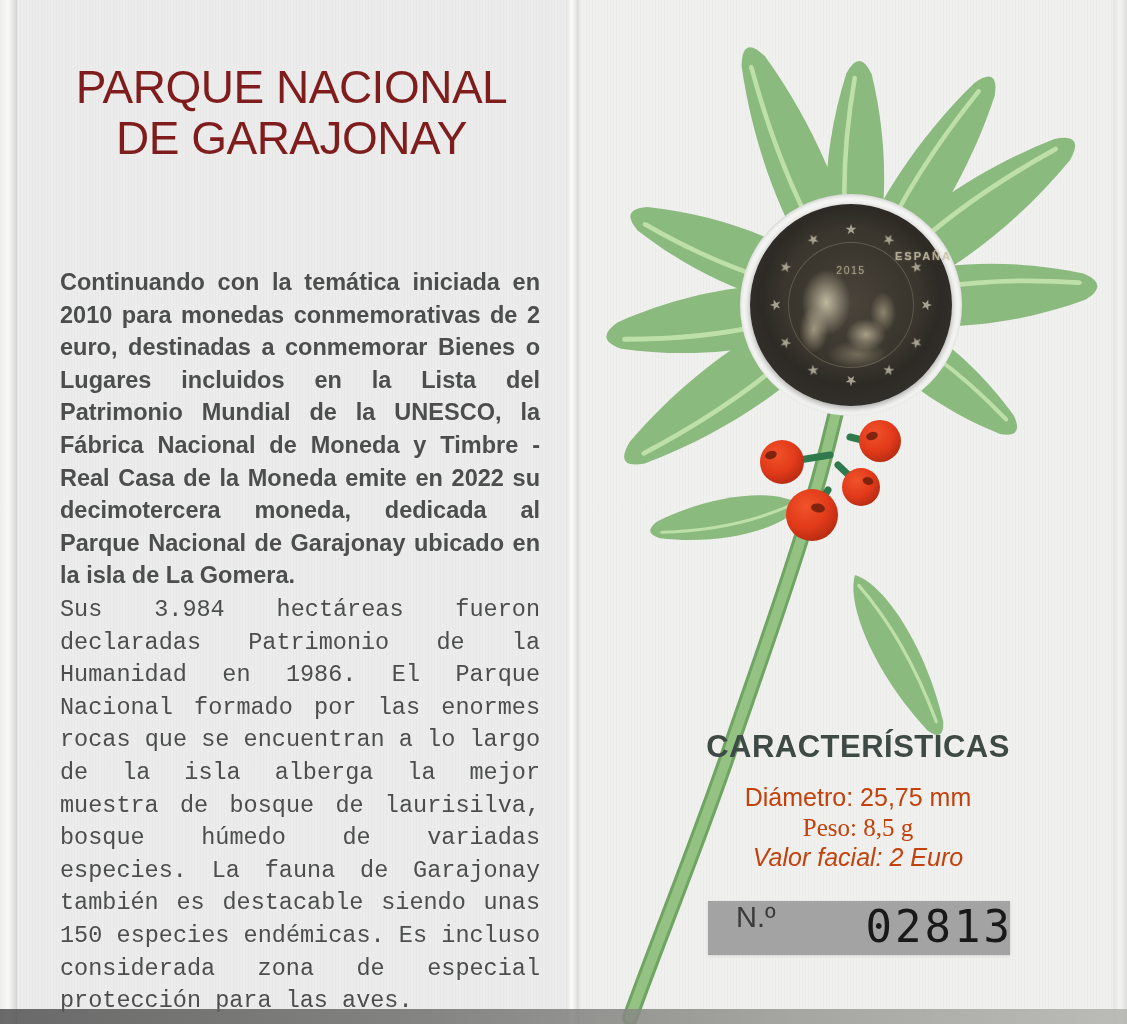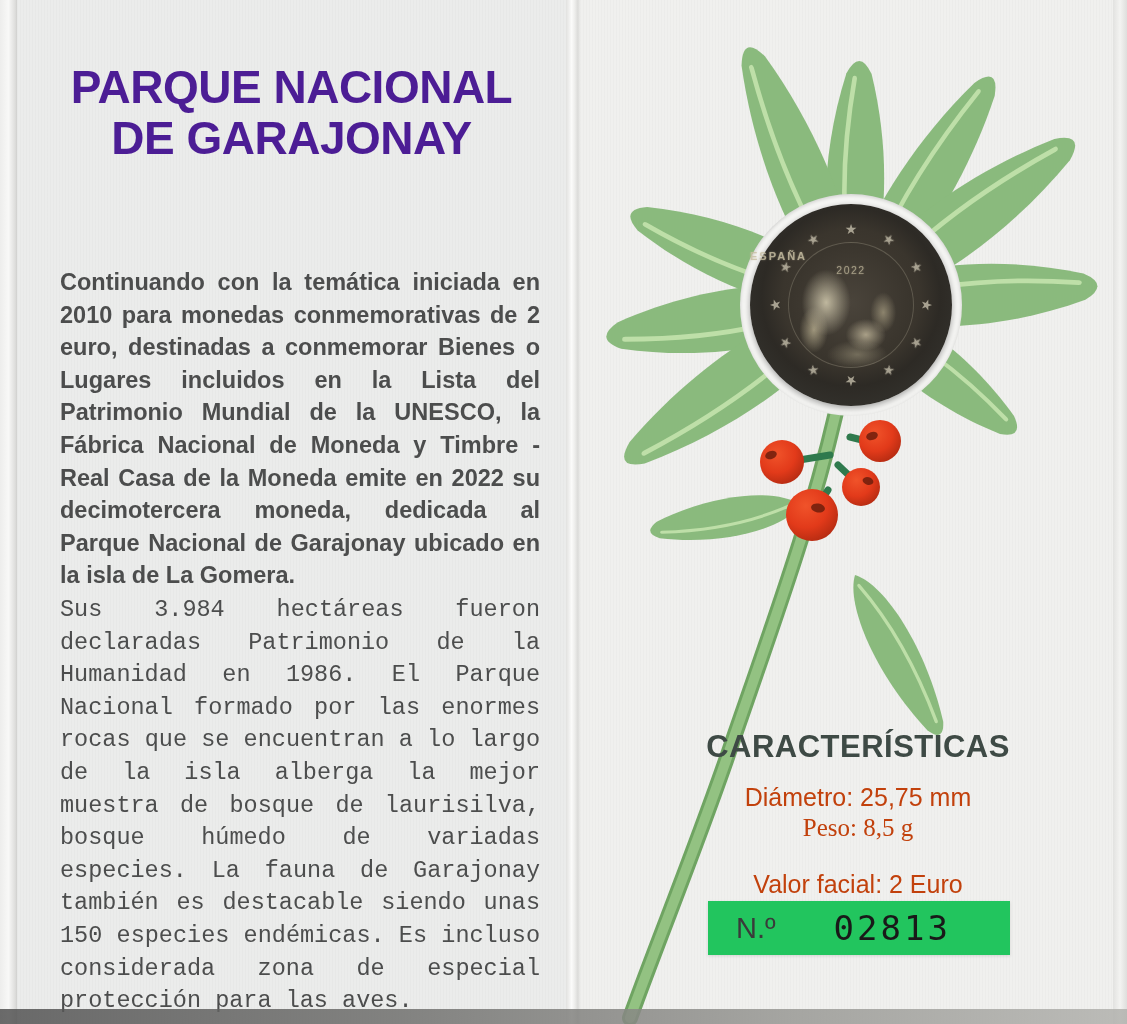--- a/index.html
+++ b/index.html
@@ -27,21 +27,21 @@
     background:linear-gradient(to right,#e2e2e0,#f3f3f1 50%,#dededc);
   }
   .edge-bottom {
     position:absolute; left:0; bottom:0; width:100%; height:15px; z-index:8;
     background:linear-gradient(to right,#525252,#6f6f6d 35%,#989894 70%,#b2b2ae);
     opacity:.85;
   }
   
   .title {
     position:absolute; left:17px; top:62px; width:549px; z-index:4;
-    text-align:center; color:#4c1d95; font-weight:bold;
+    text-align:center; color:#7f1d1d; font-weight:normal;
     font-size:46px; line-height:51px; letter-spacing:-0.5px;
   }
   .subtitle {
     position:absolute; left:17px; top:169px; width:549px; z-index:4;
     text-align:center; color:#6ba88b; font-size:36px; letter-spacing:1.5px; font-weight:400;
   }
   .bodytext {
     position:absolute; left:60px; width:480px; z-index:4;
     font-size:23.5px; line-height:32.6px; color:#4c4d4d; text-align:justify;
   }
@@ -75,21 +75,21 @@
     background:
       radial-gradient(ellipse 34px 46px at 30% 48%, rgba(198,190,164,.95), rgba(198,190,164,0) 72%),
       radial-gradient(ellipse 20px 32px at 20% 70%, rgba(182,172,142,.8), rgba(182,172,142,0) 72%),
       radial-gradient(ellipse 28px 22px at 62% 74%, rgba(187,177,150,.85), rgba(187,177,150,0) 72%),
       radial-gradient(ellipse 18px 28px at 76% 56%, rgba(172,162,134,.7), rgba(172,162,134,0) 72%),
       radial-gradient(ellipse 42px 20px at 55% 90%, rgba(152,144,120,.6), rgba(152,144,120,0) 72%),
       radial-gradient(circle at 50% 48%, #4a443b 0%, #3b362e 62%, #332f28 100%);
     filter:blur(.5px);
   }
   .coin-country {
-    position:absolute; top:46px; left:0; width:100%; text-align:left;
+    position:absolute; top:46px; left:0; width:100%; text-align:right;
     font-size:11px; font-weight:bold; letter-spacing:2px; color:#c9c0a4; opacity:.85;
     text-shadow:0 0 2px rgba(201,192,164,.6);
   }
   .coin-year {
     position:absolute; top:60px; left:0; width:100%; text-align:center;
     font-size:10.5px; letter-spacing:1.5px; color:#beb59a; opacity:.8;
     text-shadow:0 0 2px rgba(190,181,154,.6);
   }
   .star {
     position:absolute; left:50%; top:50%; width:16px; height:16px; margin:-8px 0 0 -8px;
@@ -111,29 +111,29 @@
   .star:nth-of-type(12) { transform:rotate(330deg) translateY(-76px); }
   
   .rcol { position:absolute; left:588px; top:0; width:540px; height:952px; z-index:7; text-align:center; pointer-events:none; }
   .characteristics {
     position:absolute; top:729px; left:0; width:100%;
     font-size:31px; font-weight:bold; letter-spacing:.5px; color:#3e4a45;
   }
   .spec { position:absolute; left:0; width:100%; font-size:25px; color:#c2410c; }
   .spec-diameter { top:783px; }
   .spec-weight   { top:814px;font-family:Liberation Serif, serif; }
-  .spec-face     { top:870px; }
+  .spec-face     { top:843px;font-style:italic; }
   .serial {
     position:absolute; top:901px; left:120px; width:302px; height:54px;
-    background:#22c55e; box-shadow:0 1px 3px rgba(0,0,0,.12);
-    display:flex; align-items:center; text-align:left;
+    background:#a3a3a3; box-shadow:0 1px 3px rgba(0,0,0,.12);
+    display:flex; text-align:left;
   }
   .serial-label  { margin-left:28px; font-size:29px; color:#3a3a3a; }
   .serial-number {
-    margin-left:58px; font-size:34px; letter-spacing:3px; color:#191919;
+    margin-left:90px; font-size:44px; letter-spacing:3px; color:#191919;
     font-family:"DejaVu Sans Mono", monospace;
   }
   .mintage { position:absolute; top:977px; left:0; width:100%; font-size:25.5px; color:#55a183; }
 </style>
 </head>
 <body>
 
 <div class="stage">
 
   <div class="edge-left"></div>
@@ -217,21 +217,21 @@
     <span class="star"></span>
     <span class="star"></span>
     <span class="star"></span>
     <span class="star"></span>
     <span class="star"></span>
     <span class="star"></span>
     <span class="star"></span>
     <span class="star"></span>
     <div class="coin-inner"></div>
     <div class="coin-country">ESPAÑA</div>
-    <div class="coin-year">2022</div>
+    <div class="coin-year">2015</div>
   </div>
 
   <div class="rcol">
     <div class="characteristics">CARACTERÍSTICAS</div>
     <div class="spec spec-diameter">Diámetro: 25,75 mm</div>
     <div class="spec spec-weight">Peso: 8,5 g</div>
     <div class="spec spec-face">Valor facial: 2 Euro</div>
     <div class="serial">
       <span class="serial-label">N.º</span>
       <span class="serial-number">02813</span>

